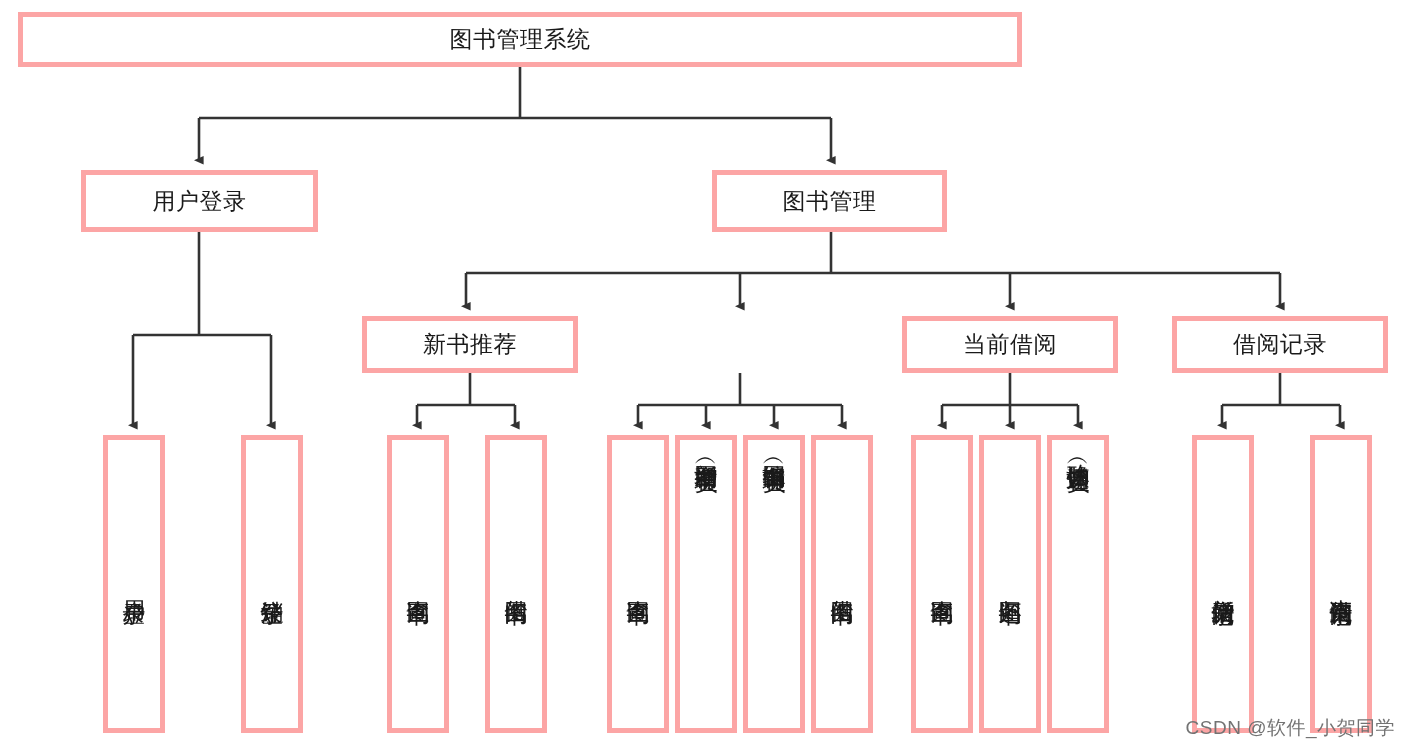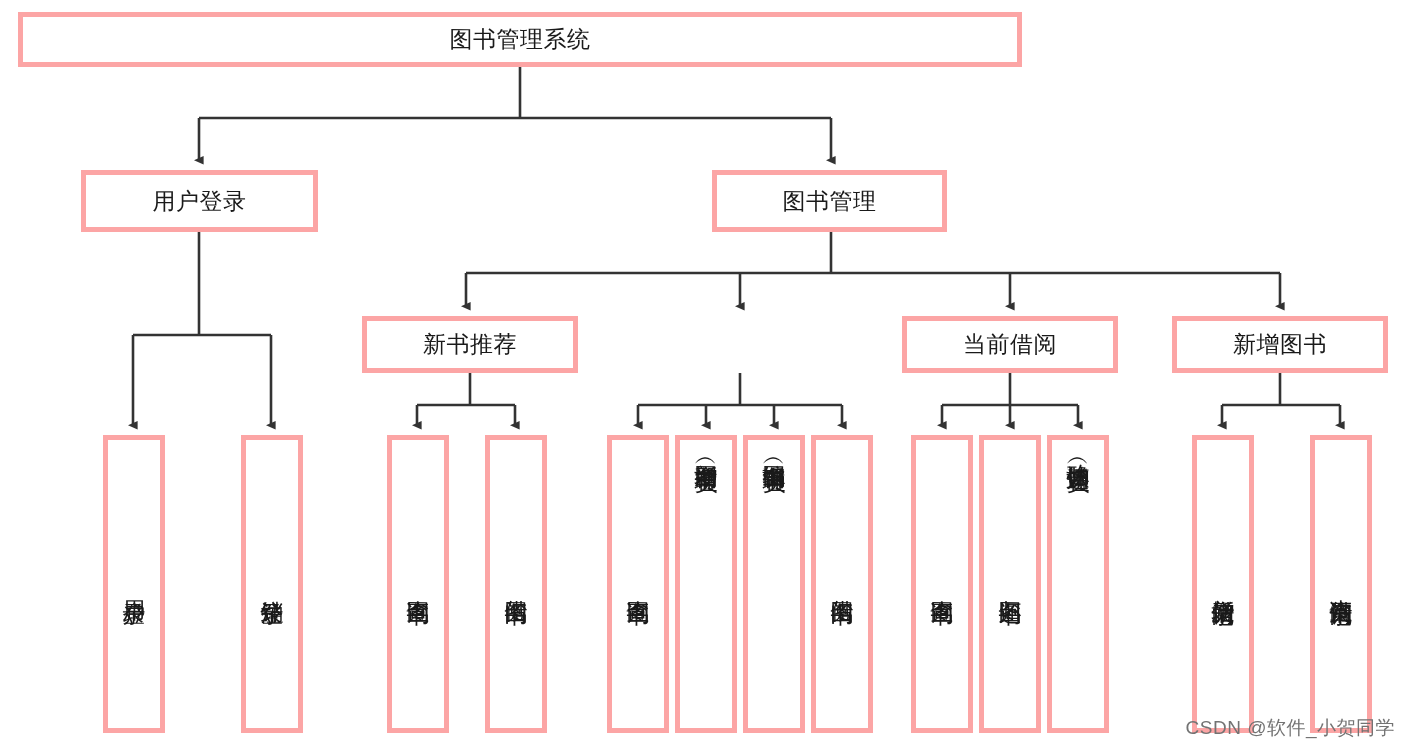--- a/index.html
+++ b/index.html
@@ -139,21 +139,21 @@
     <span class="node-label">新书推荐</span>
   </div>
 
   <div class="node horizontal" style="left:712px; top:170px; width:235px; height:62px;">
     <span class="node-label">图书管理</span>
   </div>
   <div class="node horizontal" style="left:902px; top:316px; width:216px; height:57px;">
     <span class="node-label">当前借阅</span>
   </div>
   <div class="node horizontal" style="left:1172px; top:316px; width:216px; height:57px;">
-    <span class="node-label">新增图书</span>
+    <span class="node-label">借阅记录</span>
   </div>
 
   <div class="node vertical centered" style="left:103px; top:435px; width:62px; height:298px;">
     <span class="node-label">用户登录</span>
   </div>
   <div class="node vertical centered" style="left:241px; top:435px; width:62px; height:298px;">
     <span class="node-label">注销登录</span>
   </div>
 
   <div class="node vertical centered" style="left:387px; top:435px; width:62px; height:298px;">

